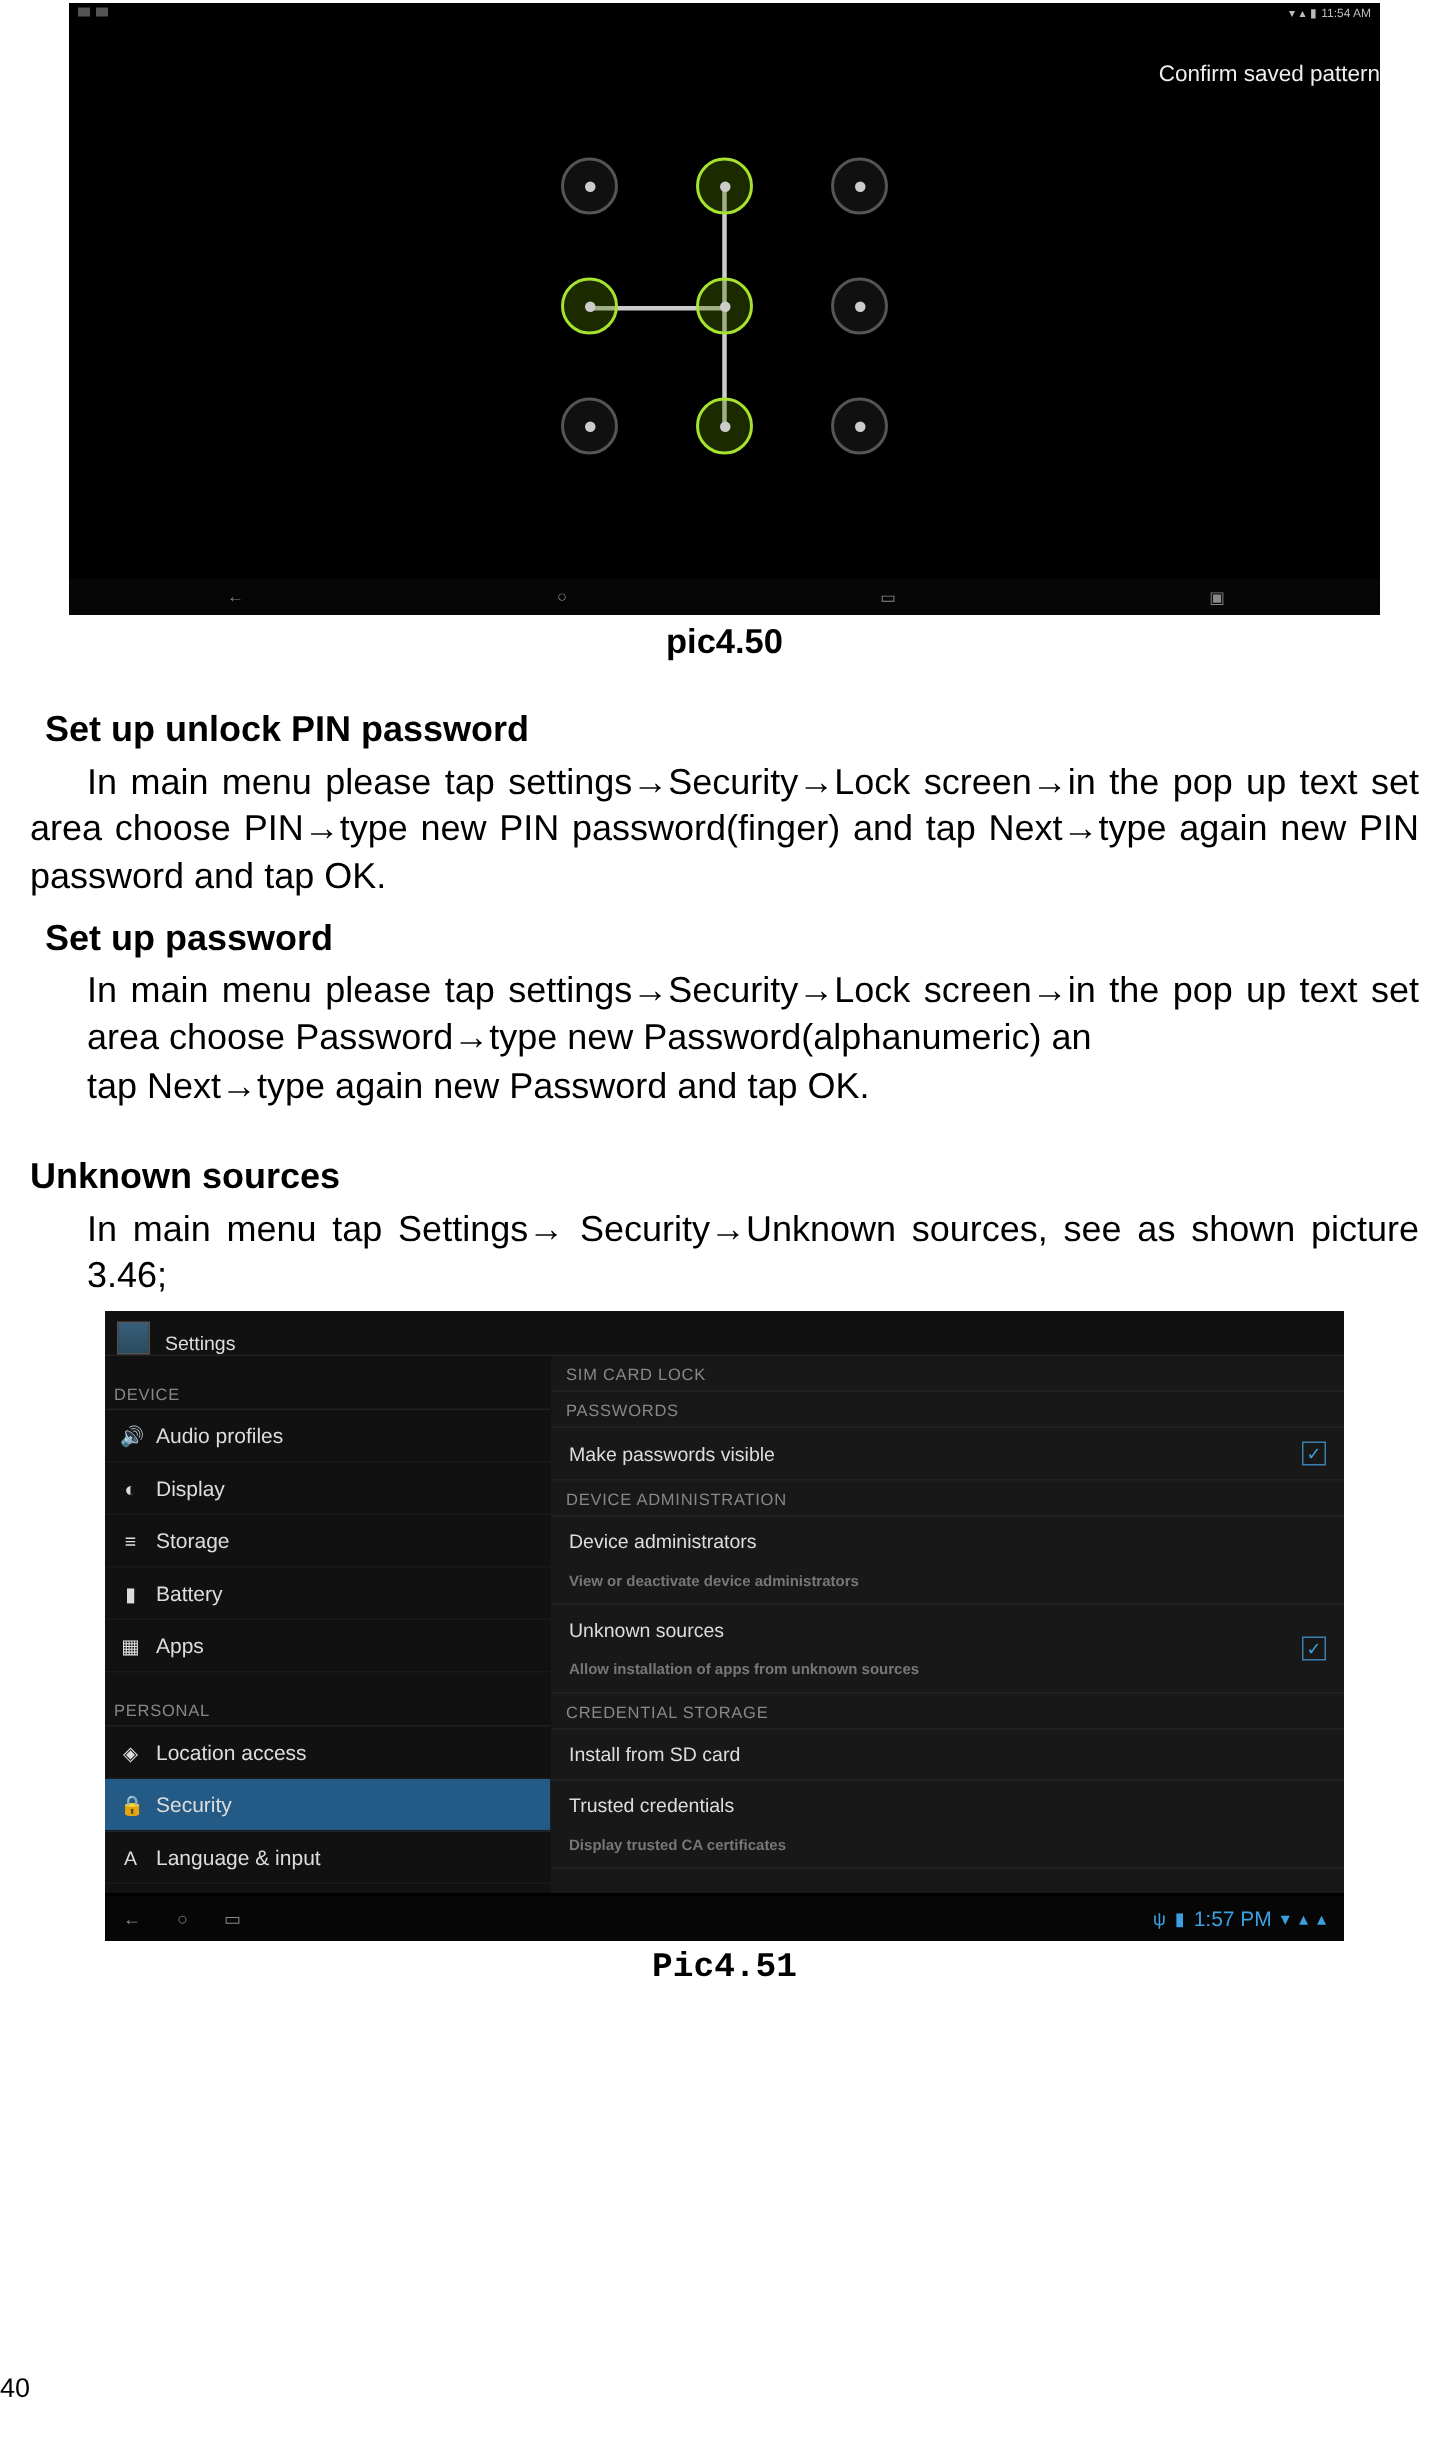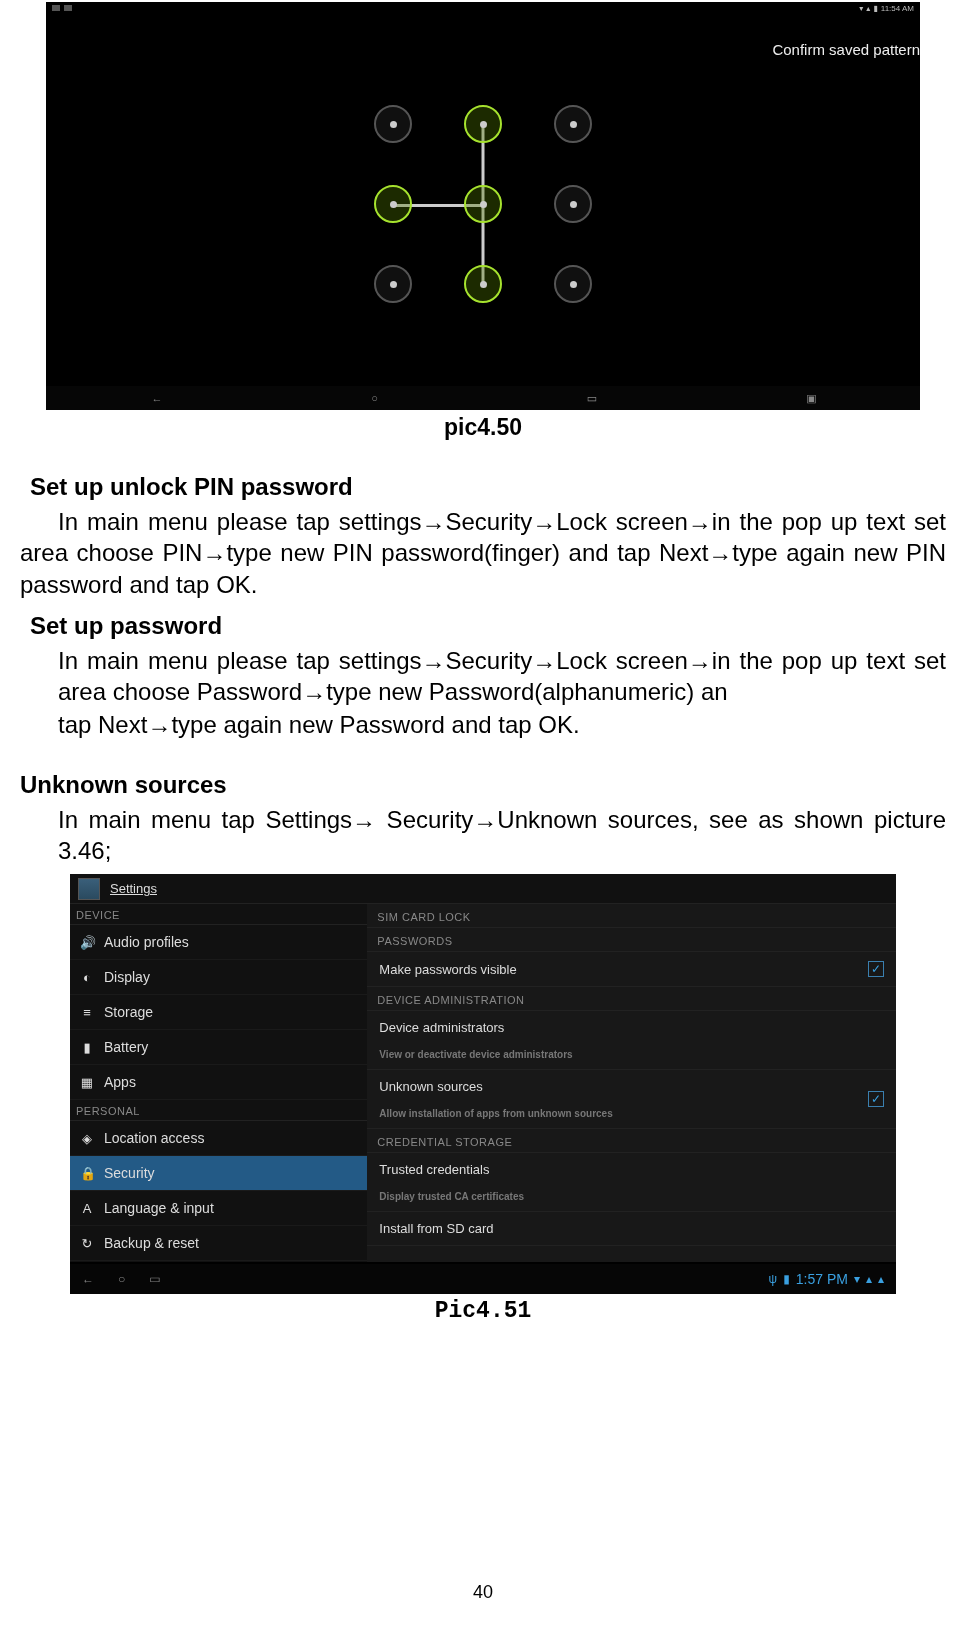--- a/index.html
+++ b/index.html
@@ -106,23 +106,22 @@
     margin: 8px 60px 0 60px;
     height: 420px;
     background:#000;
     position:relative;
     color:#ddd;
     font-size:13px;
     overflow:hidden;
   }
   .s2-head {
     height:30px; background:#111;
-    display:flex; align-items:center; gap:10px; padding-left:8px;
+    display:flex; align-items:flex-end; gap:10px; padding-left:8px;
     border-bottom:1px solid #222;
-    text-decoration:underline;
   }
   .s2-head .hb-icon { width:22px; height:22px; }
   .s2-body {
     display:flex;
     height: 358px;
   }
   .s2-side {
     width: 36%;
     background:#111;
     color:#ddd;
@@ -131,20 +130,21 @@
   .s2-main {
     flex:1;
     background:#181818;
     overflow:hidden;
   }
   .side-header {
     color:#888; font-size:11px;
     padding:5px 10px 3px 6px;
     border-bottom:1px solid #222;
     letter-spacing:.5px;
+    margin-top:15px;
   }
   .side-item {
     display:flex; align-items:center; gap:10px;
     padding:9px 10px;
     border-bottom:1px solid #1a1a1a;
   }
   .side-item.sel { background:#235a86; }
   .side-ic { width:14px; text-align:center; color:#ddd; font-size:13px; }
   .sect {
     color:#888; font-size:11px;
@@ -172,21 +172,21 @@
     justify-content:space-between;
     padding:0 12px;
     color:#888; font-size:12px;
   }
   .nav2-left { display:flex; gap:24px; align-items:center; }
   .nav2-right { display:flex; gap:6px; align-items:center; color:#3aa0e0; }
   .nav2-right .time { font-size:14px; }
   .caption2 {
     text-align:center; font-weight:bold; font-size:23px; margin-top:4px;font-family:Liberation Mono, monospace;
   }
-  .pageno { text-align:center; font-size:18px; position:absolute; bottom:30px; left:0; right:0; }
+  .pageno { font-size:18px; position:absolute; bottom:30px; left:0; right:0; }
 </style>
 </head>
 <body>
 
 <div class="page">
 
   <div class="shot1">
     <div class="statusbar">
       <div class="status-left">
         <span class="sq"></span>
@@ -324,28 +324,28 @@
         <div class="row">
           <div class="txt">
             <span>Unknown sources</span>
             <span class="sub">Allow installation of apps from unknown sources</span>
           </div>
           <div class="check">✓</div>
         </div>
         <div class="sect">CREDENTIAL STORAGE</div>
         <div class="row">
           <div class="txt">
+              <span>Install from SD card</span>
+            </div>
+        </div>
+        <div class="row">
+          <div class="txt">
             <span>Trusted credentials</span>
             <span class="sub">Display trusted CA certificates</span>
           </div>
-        </div>
-        <div class="row">
-          <div class="txt">
-              <span>Install from SD card</span>
-            </div>
         </div>
       </div>
     </div>
     <div class="nav2">
       <div class="nav2-left">
         <span>←</span>
         <span>○</span>
         <span>▭</span>
       </div>
       <div class="nav2-right">

